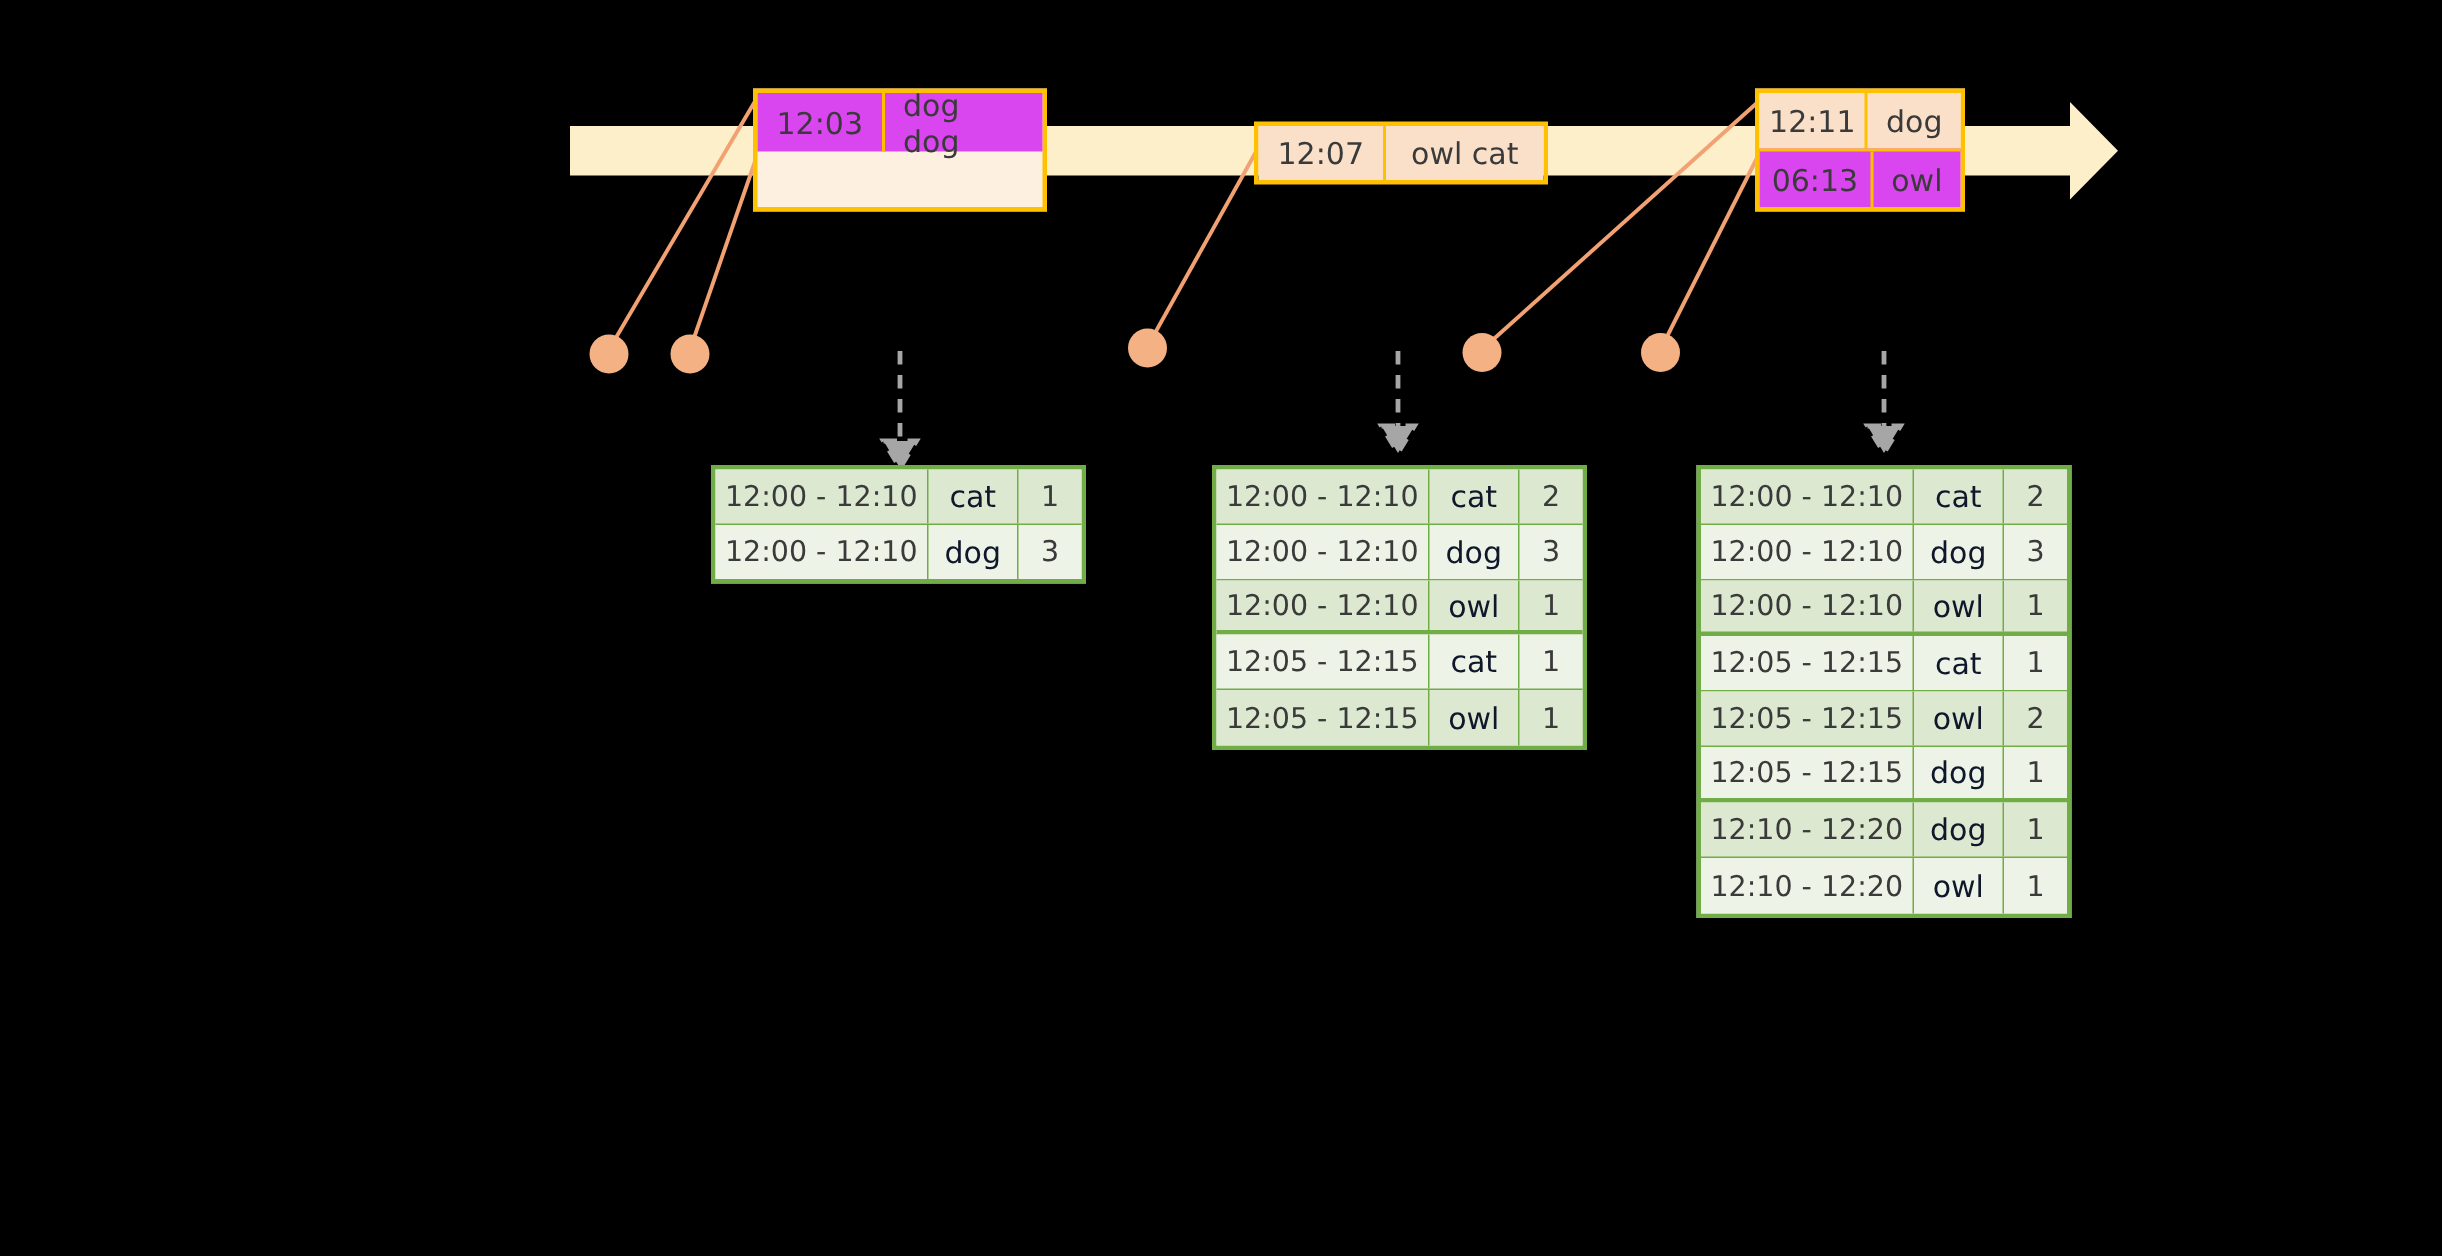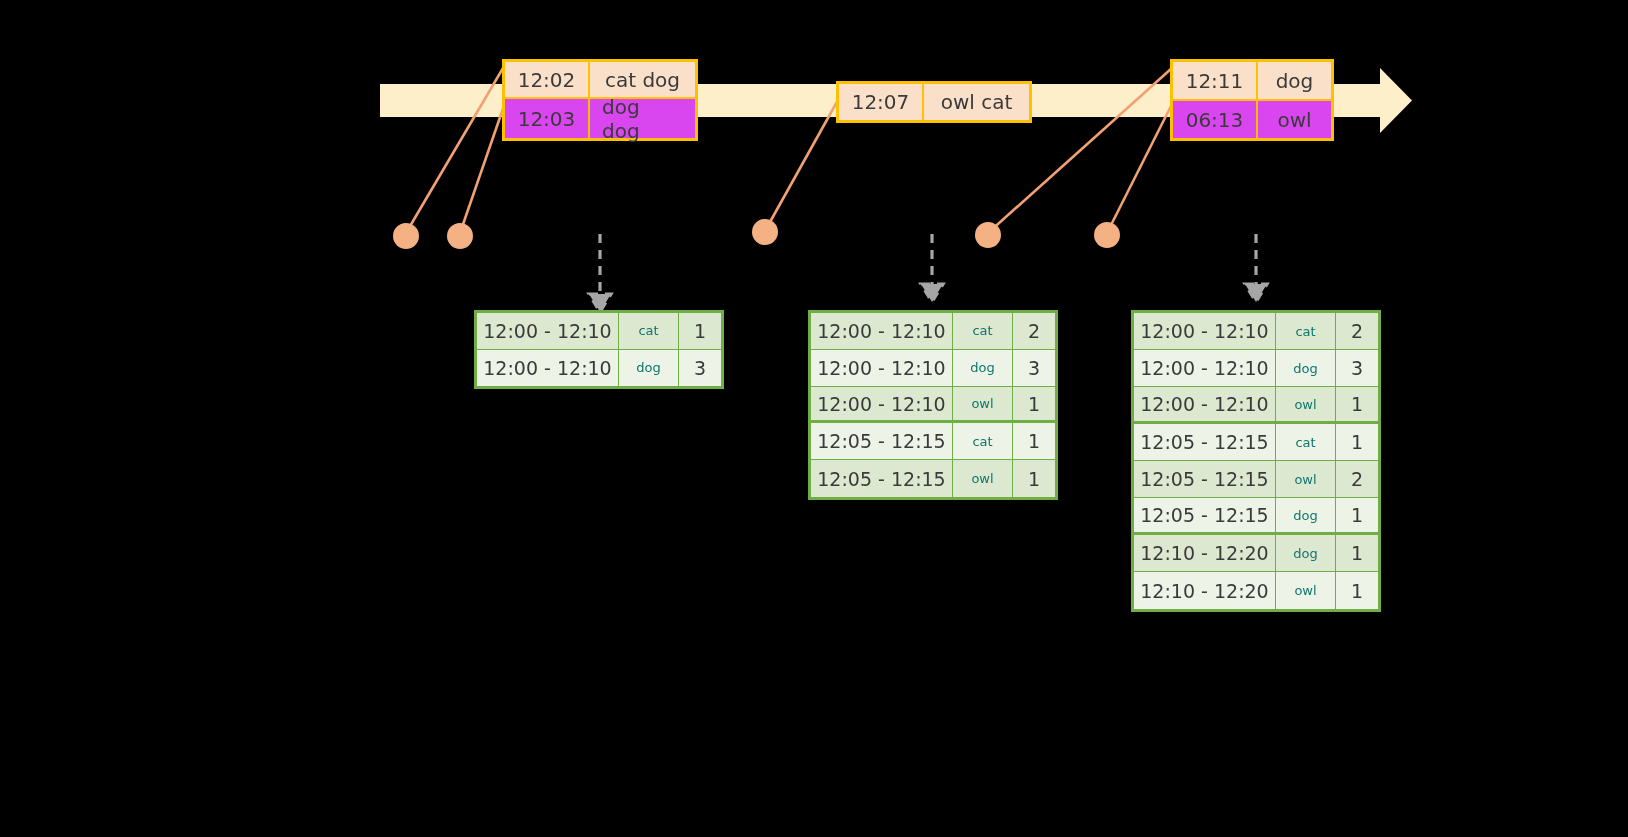--- a/index.html
+++ b/index.html
@@ -92,22 +92,22 @@
     font-size: 19px;
     color: #3A3A3A;
     border-right: 1.5px solid #70AD47;
     box-sizing: border-box;
   }
   .cell-word {
     width: 60px;
     display: flex;
     align-items: center;
     justify-content: center;
-    font-size: 13px;
-    color: #0f766e;
+    font-size: 20px;
+    color: #0f172a;
     border-right: 1.5px solid #70AD47;
     box-sizing: border-box;
   }
   .cell-count {
     width: 42px;
     display: flex;
     align-items: center;
     justify-content: center;
     font-size: 19px;
     color: #3A3A3A;
@@ -146,38 +146,34 @@
       <line x1="600" y1="234" x2="600" y2="296"></line>
       <polygon points="589,294 611,294 600,312"></polygon>
       <line x1="932" y1="234" x2="932" y2="286"></line>
       <polygon points="921,284 943,284 932,302"></polygon>
       <line x1="1256" y1="234" x2="1256" y2="286"></line>
       <polygon points="1245,284 1267,284 1256,302"></polygon>
     </g>
   </svg>
 
   <div class="event-box" style="left:502px; top:59px; width:196px; height:82px;">
-    <div class="event-row shade">
-      <div class="event-time">12:02</div>
-      <div class="event-words">cat dog</div>
-    </div>
     <div class="event-row plain">
       <div class="event-time">12:03</div>
       <div class="event-words">dog dog</div>
     </div>
   </div>
 
   <div class="event-box" style="left:836px; top:81px; width:196px; height:42px;justify-content:flex-end;">
     <div class="event-row shade">
       <div class="event-time">12:07</div>
       <div class="event-words">owl cat</div>
     </div>
   </div>
 
-  <div class="event-box" style="left:1170px; top:59px; width:164px; height:82px;">
+  <div class="event-box" style="left:1170px; top:59px; width:140px; height:82px;">
     <div class="event-row shade">
       <div class="event-time">12:11</div>
       <div class="event-words">dog</div>
     </div>
     <div class="event-row plain">
       <div class="event-time">06:13</div>
       <div class="event-words">owl</div>
     </div>
   </div>
 

